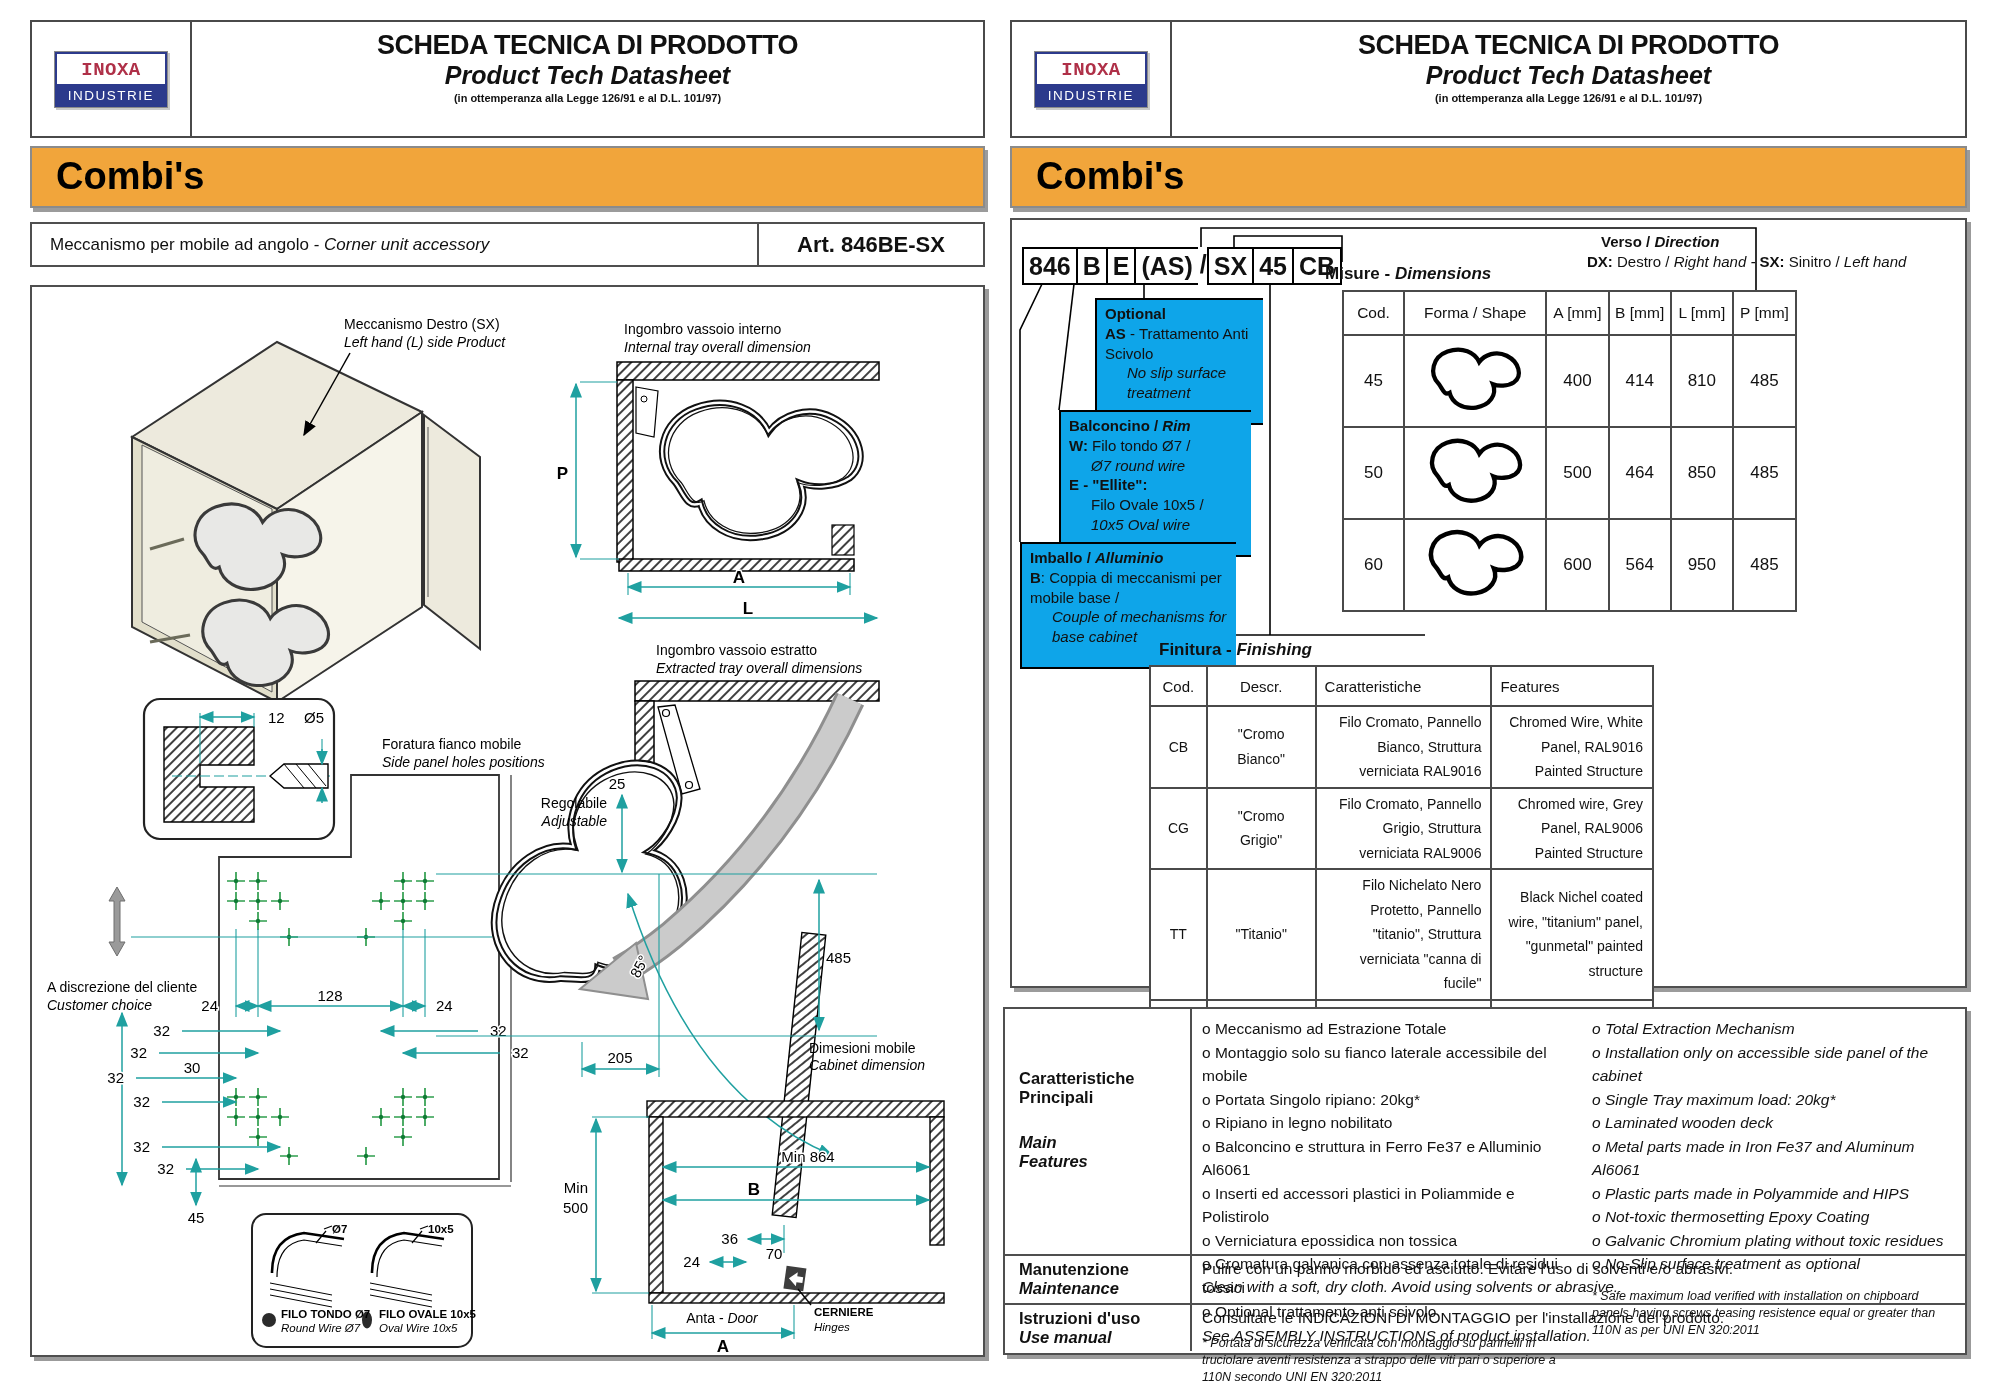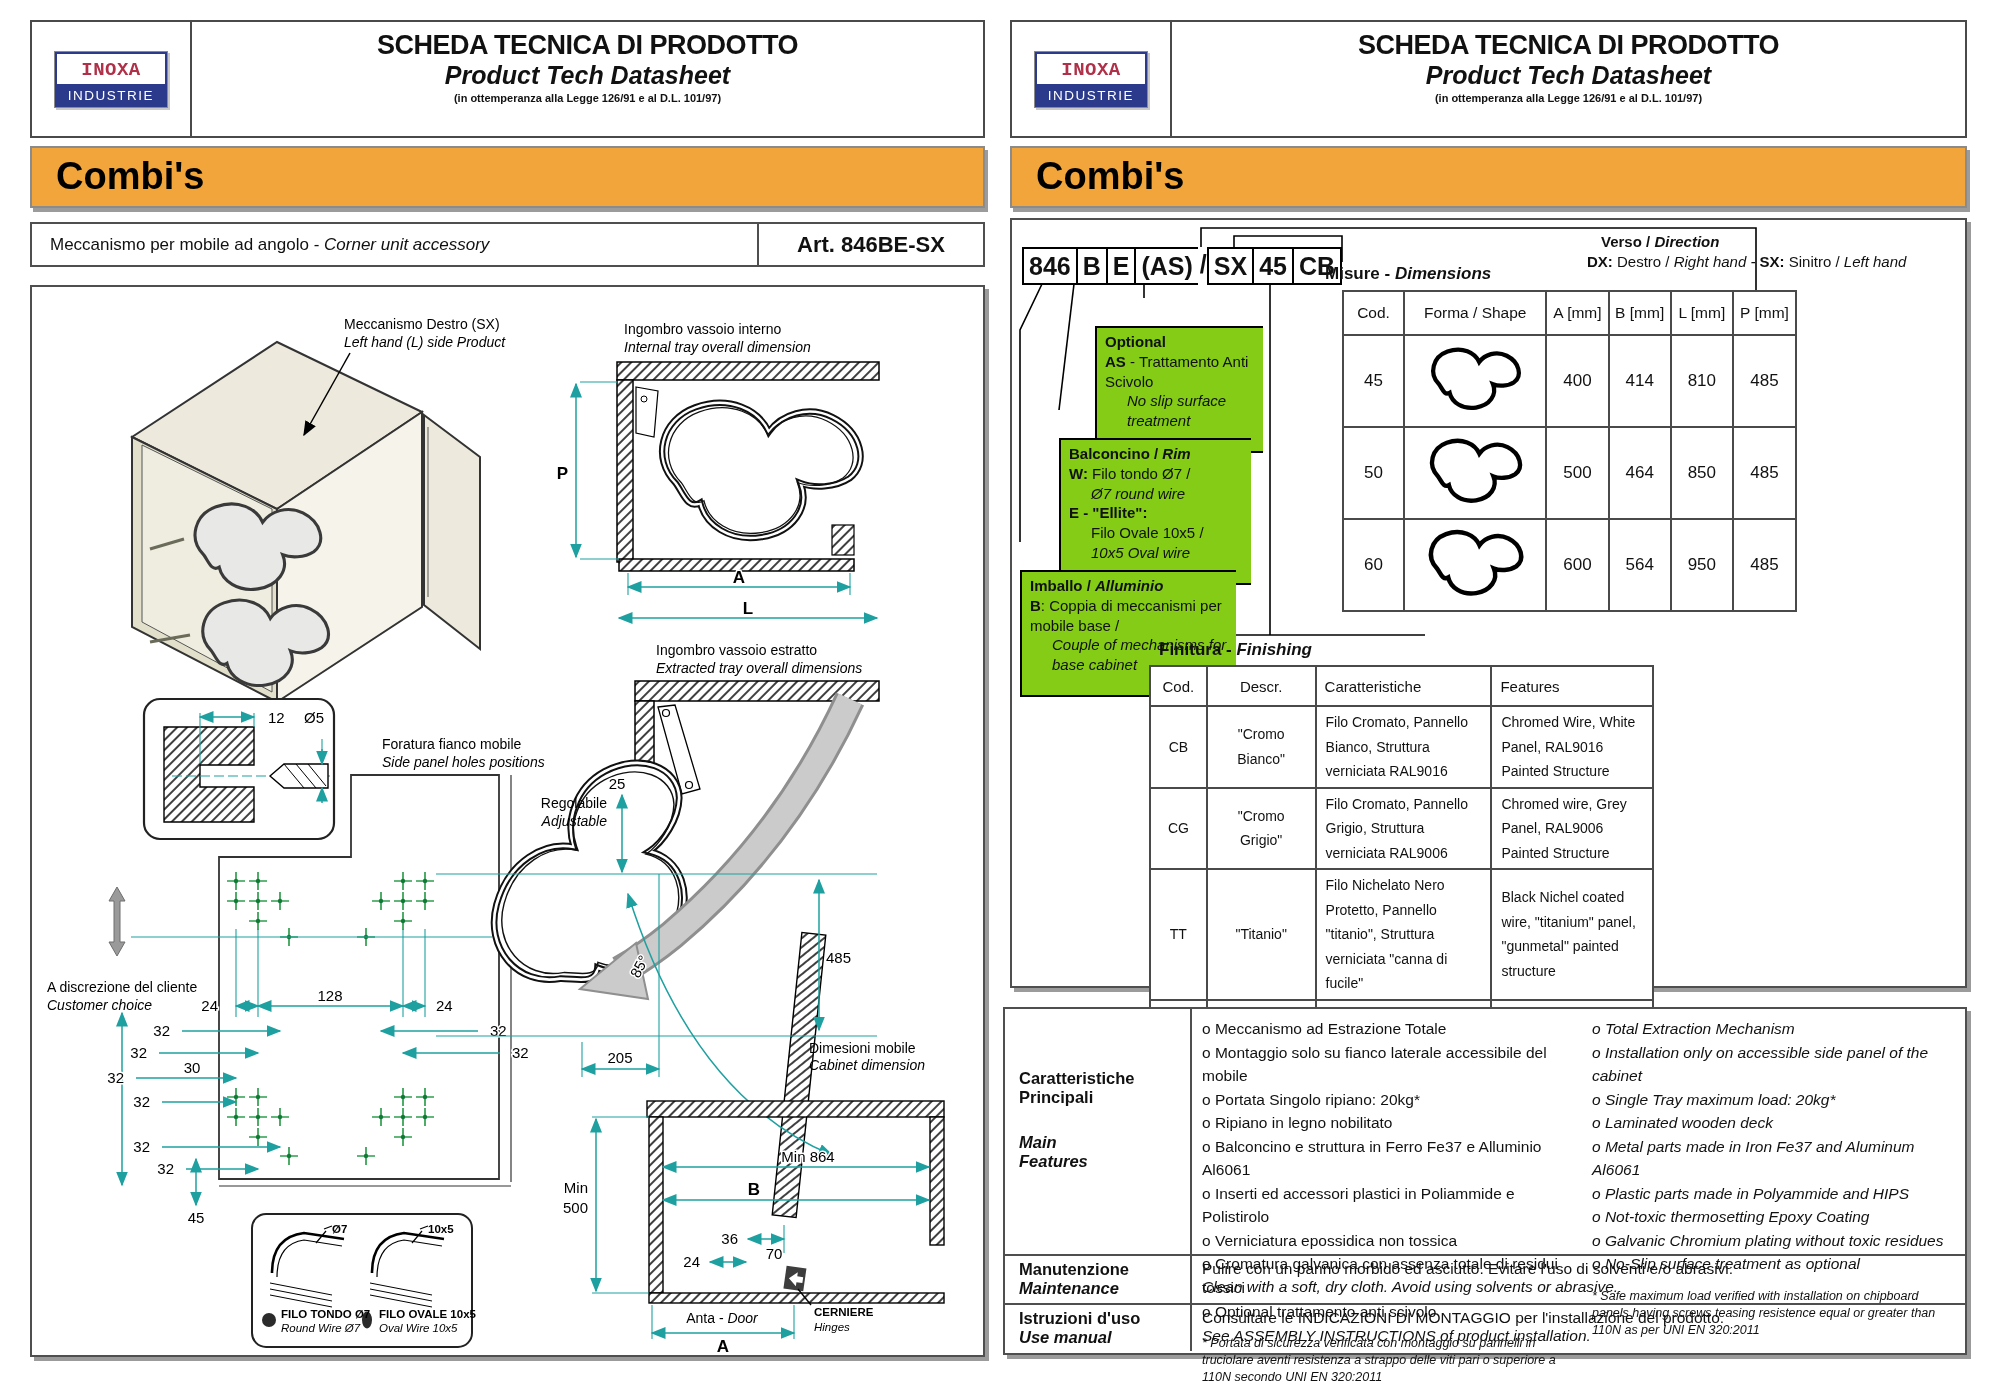--- a/index.html
+++ b/index.html
@@ -34,34 +34,34 @@
   .dimB{font-size:17px;font-weight:bold;paint-order:stroke;stroke:#fff;stroke-width:3px;}
   .small{font-size:11.5px;font-weight:bold;}
   .smallI{font-size:11.5px;font-style:italic;}
   .tealline{stroke:#1FA0A0;stroke-width:1.5;fill:none;}
   .thinteal{stroke:#1FA0A0;stroke-width:1.1;fill:none;}
   .cross path{stroke:#2F9E4E;stroke-width:1.7;fill:none;}
   .cross circle{fill:#0F7A34;}
   
   .codecell{border:2px solid #000;font-size:25px;font-weight:bold;padding:1px 5px;margin-left:-2px;background:#fff;line-height:32px;}
   .codecell.noborder{border:none;padding:1px 2px;}
-  .callout{position:absolute;font-size:15px;line-height:1.32;background:#84cc16;padding:4px 6px 20px 8px;
-    border:2px solid #000;border-right:none;margin-top:28px;}
+  .callout{position:absolute;font-size:15px;line-height:1.32;background:#0ea5e9;padding:4px 6px 20px 8px;
+    border:2px solid #000;border-right:none;}
   .callout .b{font-weight:bold;}
   .callout .i{font-style:italic;}
   .callout .ind{padding-left:22px;}
   .sectitle{font-size:17px;font-weight:bold;}
   .sectitle .i{font-style:italic;}
   table.grid{border-collapse:collapse;background:#fff;}
   table.grid th,table.grid td{border:2px solid #4a4a4a;}
   .dimtable th{font-size:15.5px;font-weight:normal;height:40px;}
   .dimtable td{text-align:center;font-size:17px;height:88px;}
   .fintable th{font-size:15px;font-weight:normal;height:34px;padding:2px 8px;text-align:left;}
   .fintable th.c{text-align:center;}
-  .fintable td{font-size:14px;padding:3px 9px;line-height:1.75;vertical-align:middle;height:54px;}
+  .fintable td{font-size:14px;padding:3px 9px;line-height:1.75;vertical-align:middle;height:54px;text-align:right;}
   .fintable td.c{text-align:center;}
   .featbox{border:2px solid #4f4f4f;background:#fff;box-shadow:4px 4px 0 #9b9b9b;box-sizing:border-box;}
   .featrow{display:flex;box-sizing:border-box;}
   .featlabel{width:187px;border-right:2px solid #4f4f4f;box-sizing:border-box;padding:12px 6px 0 14px;font-size:16.5px;}
   .featlabel .b{font-weight:bold;}
   .featlabel .bi{font-weight:bold;font-style:italic;}
   .bullets{font-size:15.5px;line-height:1.52;}
   .bullets.en{font-style:italic;}
   .note{font-size:12.5px;font-style:italic;line-height:1.35;margin-top:12px;}
   .rowtext1{font-size:15.5px;}

